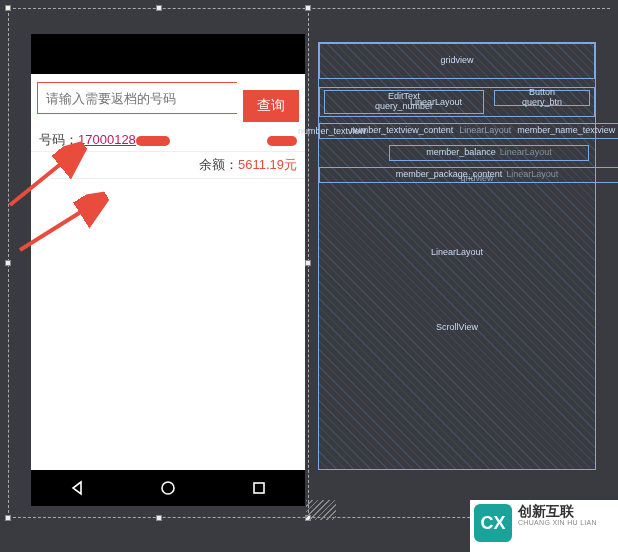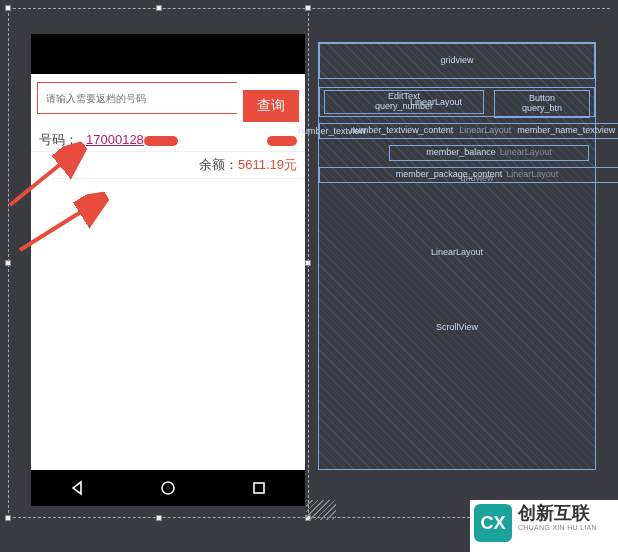--- a/index.html
+++ b/index.html
@@ -64,41 +64,40 @@
     display: flex;
     padding: 8px 6px 6px 6px;
     gap: 6px;
   }
   .search-input {
     flex: 1;
     height: 32px;
     border: 1px solid #e74c3c;
     border-right: none;
     padding: 0 8px;
-    font-size: 10px;
+    font-size: 13px;
     outline: none;
     color: #aaa;
   }
   .search-btn {
     width: 56px;
     height: 32px;
     background: #e74c3c;
     color: #fff;
     border: none;
     font-size: 14px;
     cursor: pointer;
     margin-top: 8px;
   }
   .info-row {
     display: flex;
     padding: 4px 8px;
     border-bottom: 1px solid #eee;
     align-items: center;
     height: 24px;
-    gap: 8px;
   }
   .label { color: #444; }
   .val { color: #be185d; position: relative; text-decoration: underline; }
   .scribble {
     display:inline-block;
     background: #e74c3c;
     height: 10px;
     border-radius: 5px;
     vertical-align: middle;
   }
@@ -185,21 +184,21 @@
     display: flex;
     align-items: center;
     justify-content: center;
     font-weight: bold;
     font-size: 18px;
   }
   .logo-text {
     margin-left: 6px;
     line-height: 1.1;
   }
-  .logo-text .zh { font-size: 18px; font-weight: bold; color: #333; }
+  .logo-text .zh { font-size: 14px; font-weight: bold; color: #333; }
   .logo-text .py { font-size: 7px; color: #888; letter-spacing:0.3px; }
 </style>
 </head>
 <body>
 
 <div class="sel-outer"></div>
 <div class="sel-vertical-mid"></div>
 <div class="handle h-tl"></div>
 <div class="handle h-tm"></div>
 <div class="handle h-tm2"></div>
@@ -259,21 +258,21 @@
   <line x1="20" y1="250" x2="100" y2="200" stroke="#e74c3c" stroke-width="4" marker-end="url(#ah)"></line>
 </svg>
 
 <div class="blueprint">
   <div class="bp" style="left:0;top:0;width:276px;height:36px;">gridview</div>
 
   <div class="bp" style="left:0;top:44px;width:276px;height:30px;">
     <div class="bp stack" style="left:4px;top:2px;width:160px;height:24px;">EditText
 query_number</div>
     <div style="position:absolute;left:90px;top:10px;font-size:9px;">LinearLayout</div>
-    <div class="bp stack" style="left:174px;top:2px;width:96px;height:28px;">Button
+    <div class="bp stack" style="left:174px;top:2px;width:96px;height:16px;">Button
 query_btn</div>
   </div>
 
   <div class="bp" style="left:-32px;top:82px;width:90px;height:14px;border:none;">number_textview</div>
   <div class="bp" style="left:0;top:80px;width:328px;height:16px;">
     <span style="margin-right:6px;">number_textview_content</span>
     <span style="opacity:.6;margin-right:6px;">LinearLayout</span>
     <span>member_name_textview</span>
   </div>
 

